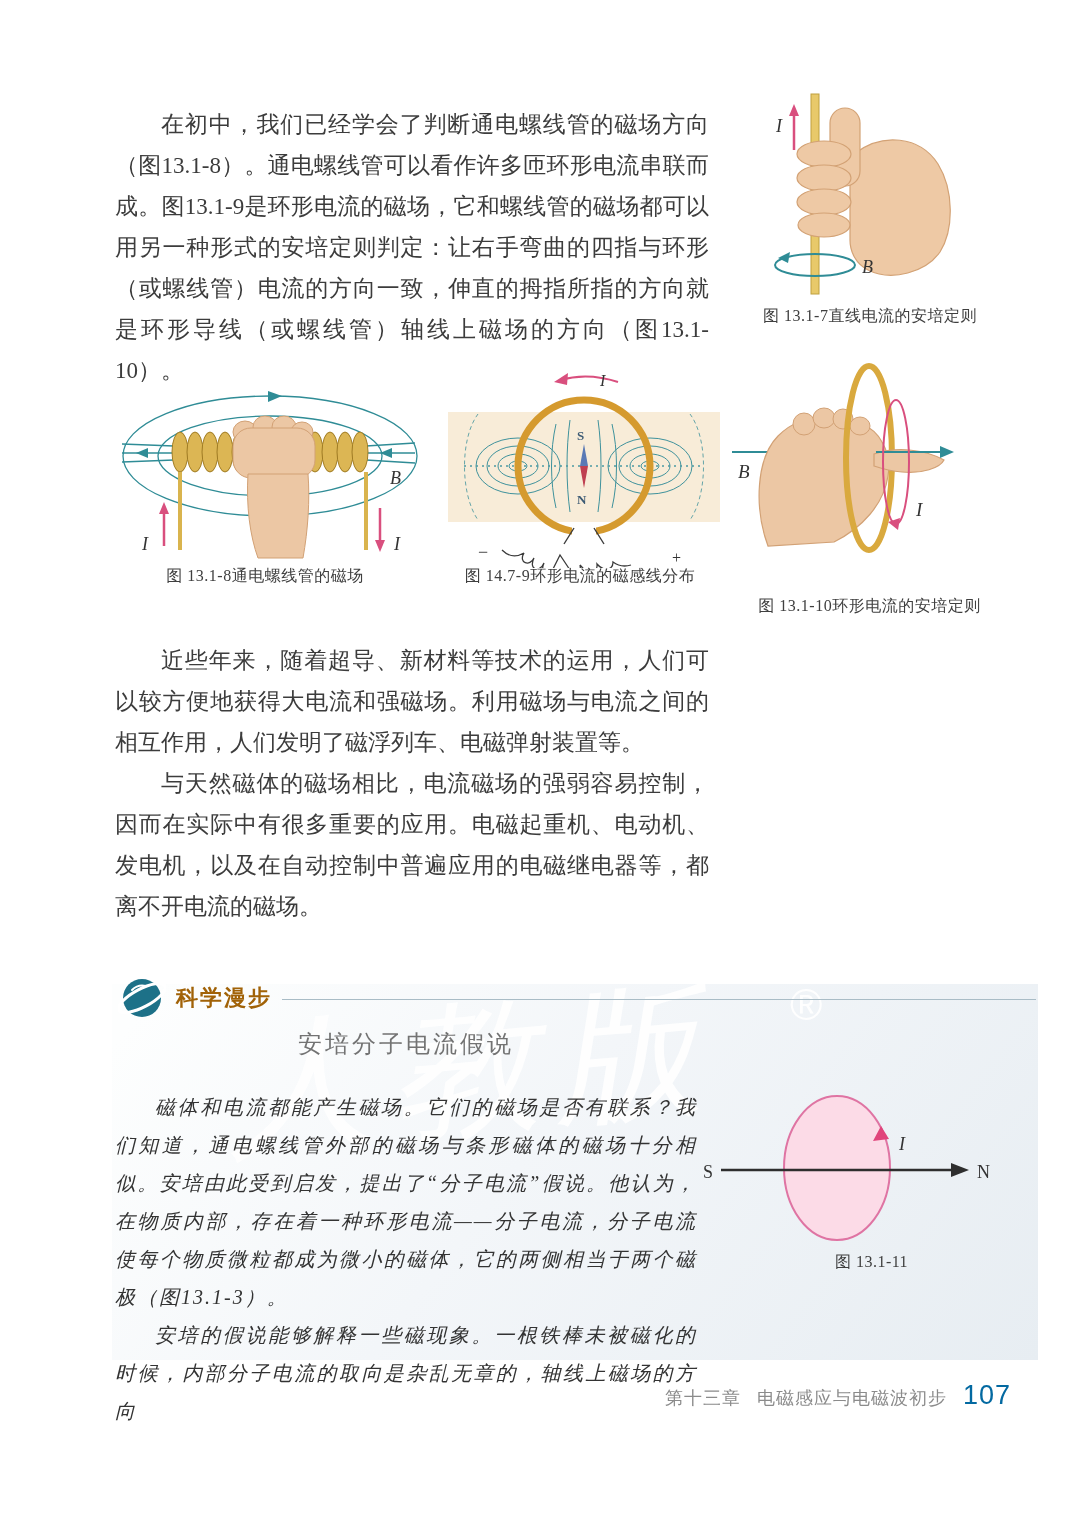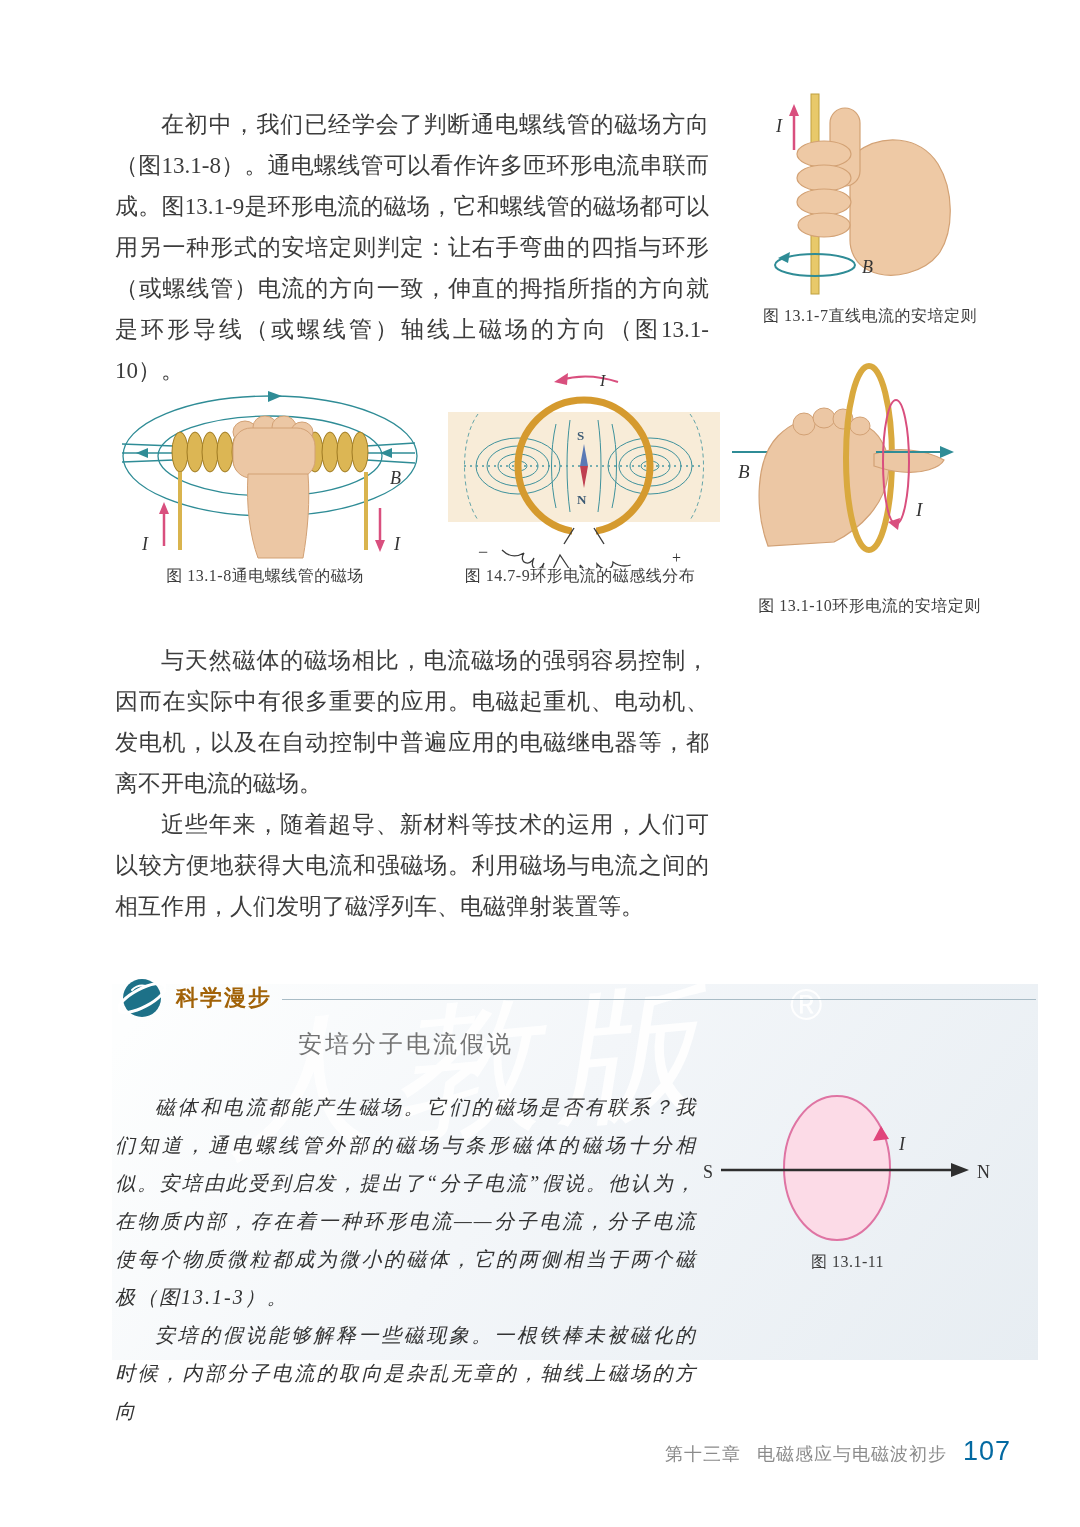--- a/index.html
+++ b/index.html
@@ -61,21 +61,21 @@
   }
   .sw-body{
     position:absolute;left:115px;top:1088px;width:582px;
     font-size:20px;line-height:38px;font-style:italic;letter-spacing:2px;
     color:#333;text-align:justify;
   }
   .sw-body p{margin:0;text-indent:2em;}
 
   
   .footer{
-    position:absolute;left:115px;top:1436px;width:896px;
+    position:absolute;left:115px;top:1380px;width:896px;
     display:flex;justify-content:flex-end;align-items:baseline;gap:16px;
     color:#8b8b8b;font-size:18px;letter-spacing:1px;
   }
   .footer .pagenum{
     font-family:"Liberation Sans","DejaVu Sans",sans-serif;
     font-size:27px;color:#0369a1;letter-spacing:1px;
   }
 </style>
 </head>
 <body>
@@ -226,22 +226,22 @@
     <span class="num">图 13.1-8</span><span>通电螺线管的磁场</span>
   </div>
   <div class="figcap" style="left:430px;top:566px;width:300px;">
     <span class="num">图 14.7-9</span><span>环形电流的磁感线分布</span>
   </div>
   <div class="figcap" style="left:722px;top:596px;width:295px;">
     <span class="num">图 13.1-10</span><span>环形电流的安培定则</span>
   </div>
 
   <div class="para" id="p23">
+    <p>近些年来，随着超导、新材料等技术的运用，人们可以较方便地获得大电流和强磁场。利用磁场与电流之间的相互作用，人们发明了磁浮列车、电磁弹射装置等。</p>
     <p>与天然磁体的磁场相比，电流磁场的强弱容易控制，因而在实际中有很多重要的应用。电磁起重机、电动机、发电机，以及在自动控制中普遍应用的电磁继电器等，都离不开电流的磁场。</p>
-    <p>近些年来，随着超导、新材料等技术的运用，人们可以较方便地获得大电流和强磁场。利用磁场与电流之间的相互作用，人们发明了磁浮列车、电磁弹射装置等。</p>
   </div>
 
   <div class="sw-bg"></div>
   <div class="sw-watermark">人教版</div>
   <div class="sw-reg">®</div>
 
   <div class="sw-header">
     <svg width="48" height="48" viewBox="0 0 48 48">
       <circle cx="24" cy="24" r="19" fill="#1d7188"></circle>
       <ellipse cx="24" cy="24" rx="26" ry="9" fill="none" stroke="#ffffff" stroke-width="3" transform="rotate(-28 24 24)"></ellipse>
@@ -262,21 +262,21 @@
     <svg width="305" height="160" viewBox="0 0 305 160">
       <ellipse cx="142" cy="82" rx="53" ry="72" fill="#fcdbe7" stroke="#df74a3" stroke-width="2"></ellipse>
       <line x1="26" y1="84" x2="260" y2="84" stroke="#2e2e2e" stroke-width="2.5"></line>
       <polygon points="274,84 256,77 256,91" fill="#2e2e2e"></polygon>
       <text x="8" y="92" style="font-size:18px" fill="#333">S</text>
       <text x="282" y="92" style="font-size:18px" fill="#333">N</text>
       <polygon points="186,40 178,55 194,53" fill="#e0457b"></polygon>
       <text x="204" y="64" class="svglabel">I</text>
     </svg>
   </div>
-  <div class="figcap" style="left:695px;top:1252px;width:305px;">
+  <div class="figcap" style="left:695px;top:1252px;width:305px;padding-left:24px;">
     <span>图 13.1-11</span>
   </div>
 
   <div class="footer">
     <span>第十三章</span>
     <span>电磁感应与电磁波初步</span>
     <span class="pagenum">107</span>
   </div>
 
 </div>

